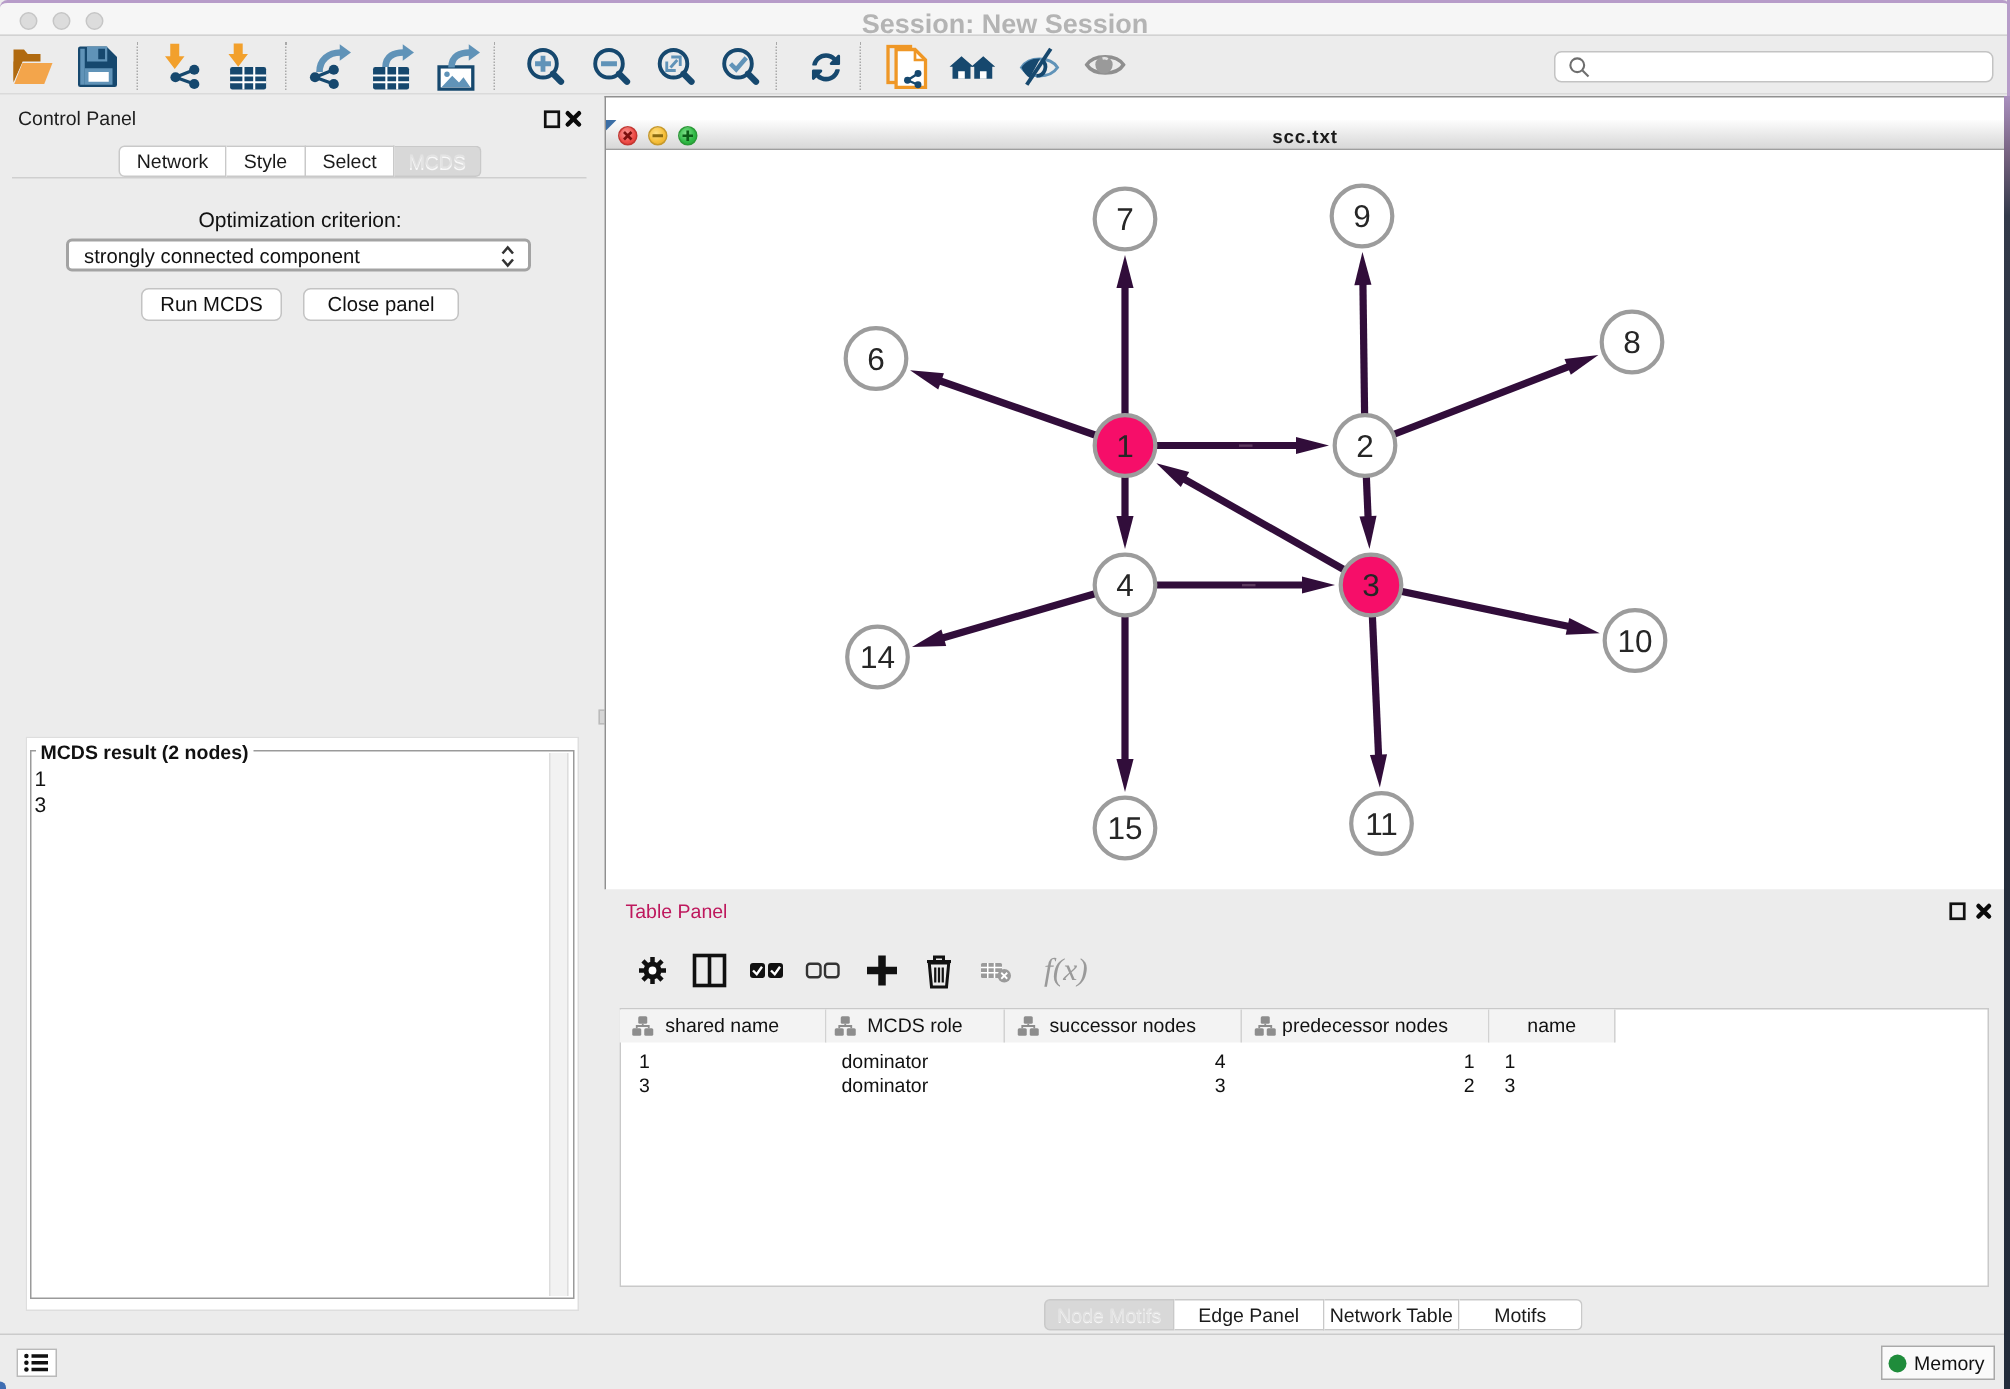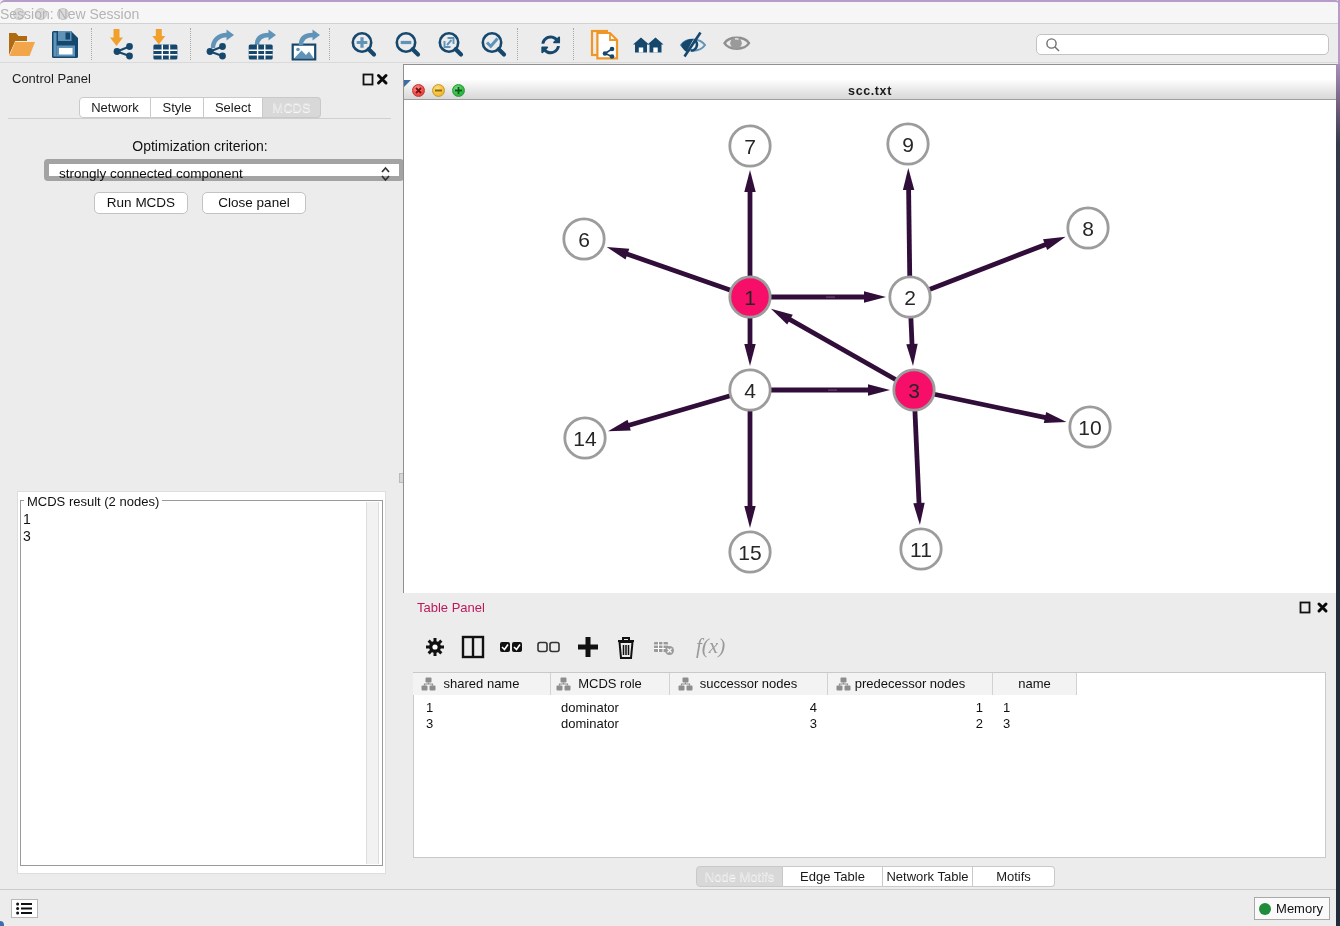--- a/index.html
+++ b/index.html
@@ -1,35 +1,35 @@
 <!DOCTYPE html>
 <html><head>
 <meta charset="utf-8">
 <style>
 * { margin:0; padding:0; box-sizing:border-box; }
 html,body { width:1340px; height:926px; overflow:hidden; font-family:"Liberation Sans", sans-serif; }
 body { position:relative; background:#ececec; transform:translateZ(0); will-change:transform; }
 .abs { position:absolute; }
 .titlebar { left:0; top:0; width:1340px; height:23px; background:#f6f6f6; border-top:2px solid #b79cc9; border-radius:5px 5px 0 0; }
 .tl { position:absolute; top:6px; width:12px; height:12px; border-radius:50%; background:#dcdcdc; border:1px solid #c6c6c6; }
-.apptitle { position:absolute; top:4px; left:0; width:100%; font-size:14px; color:#b4b4b4; }
+.apptitle { position:absolute; top:4px; left:0; width:100%; text-align:center; font-size:18px; color:#b4b4b4;font-weight:bold; }
 .toolbar { left:0; top:23px; width:1340px; height:40px; background:#ececec; border-bottom:1px solid #dadada; border-top:1px solid #d2d2d2; }
 .tsep { position:absolute; top:4px; height:32px; width:0; border-left:1px dotted #a9a9a9; }
 .searchbox { position:absolute; left:1036px; top:10px; width:293px; height:21px; background:#fff; border:1px solid #c3c3c3; border-radius:5px; }
 .ticon { position:absolute; top:5px; }
 
 .cp-title { left:12px; top:71px; font-size:13px; color:#1d1d1d; }
 .cp-content { left:8px; top:118px; width:383px; height:771px; background:#ececec; border-top:1px solid #cfcfcf; }
 .seg { position:absolute; display:flex; font-size:13px; white-space:nowrap; }
 .seg div { background:rgba(255,255,255,0.99); border:1px solid #c9c9c9; border-left:none; color:#1a1a1a; text-align:center; line-height:19px; height:21px; }
 .seg div:first-child { border-left:1px solid #c9c9c9; border-radius:4px 0 0 4px; }
 .seg div:last-child { border-radius:0 4px 4px 0; }
 .seg .on { background:rgba(216,216,216,0.99); color:#e3e3e3; text-shadow:0 1px 0 #f8f8f8; }
 .btn { position:absolute; background:rgba(255,255,255,0.99); border:1px solid #c3c3c3; border-radius:5px; font-size:13.5px; color:#111; text-align:center; }
-.fldlbl { position:absolute; font-size:13px; color:#111; background:rgba(255,255,255,0.99); padding:0 3px; }
+.fldlbl { position:absolute; font-size:13px; color:#111; background:rgba(255,255,255,0.99); padding:0 3px;font-weight:bold; }
 
 .netframe { left:403px; top:64px; width:934px; height:529px; border:1px solid #909090; border-bottom:none; background:#fff; }
 .nettitle { position:absolute; left:0; top:15px; width:100%; height:20px; background:linear-gradient(#fdfdfd,#e8e8e8 55%,#d8d8d8); border-bottom:1px solid #9e9e9e; }
 .lamp { position:absolute; top:3.5px; width:13px; height:13px; border-radius:50%; }
 
 .tp-head { left:403px; top:593px; width:937px; height:28px; background:#ececec; }
 .tbl { left:413px; top:672px; width:913px; height:186px; background:#fff; border:1px solid #c9c9c9; }
 .th { position:absolute; top:673px; height:22px; background:rgba(243,243,243,0.99); border-right:1px solid #d2d2d2; font-size:13px; color:#111; text-align:center; line-height:22px; }
 .td { position:absolute; font-size:13px; color:#111; height:16px; line-height:16px; }
 .statusbar { left:0; top:889px; width:1340px; height:37px; background:#ececec; border-top:1px solid #cbcbcb; }
@@ -164,21 +164,21 @@
     <path d="M16.5 2.5 L24 10 M24 2.5 L16.5 10" stroke="#0a0a0a" stroke-width="3" stroke-linecap="round"></path>
   </svg>
 <div class="abs cp-content"></div>
 <div class="seg" style="left:79px;top:97px">
   <div style="width:72px">Network</div>
     <div style="width:53px">Style</div>
     <div style="width:59px">Select</div>
     <div class="on" style="width:58px">MCDS</div>
 </div>
 <div class="abs" style="left:0;top:138px;width:400px;text-align:center;font-size:14px;color:#111">Optimization criterion:</div>
-<div class="abs" style="left:44px;top:159px;width:360px;height:22px;background:rgba(255,255,255,0.99);border:5px solid #a3a3a3;border-radius:4px;font-size:13.5px;color:#111;line-height:20px;padding-left:10px">strongly connected component
+<div class="abs" style="left:44px;top:159px;width:310px;height:22px;background:rgba(255,255,255,0.99);border:2px solid #a3a3a3;border-radius:4px;font-size:13.5px;color:#111;line-height:20px;padding-left:10px">strongly connected component
   <svg width="11" height="16" style="position:absolute;right:8px;top:2px" viewBox="0 0 11 16">
       <path d="M2 6 L5.5 2 L9 6" fill="none" stroke="#333" stroke-width="1.7"></path>
       <path d="M2 10 L5.5 14 L9 10" fill="none" stroke="#333" stroke-width="1.7"></path>
     </svg>
 </div>
 <div class="btn" style="left:94px;top:192px;width:94px;height:22px;line-height:20px">Run MCDS</div>
 <div class="btn" style="left:202px;top:192px;width:104px;height:22px;line-height:20px">Close panel</div>
 
 <div class="abs" style="left:17px;top:491px;width:369px;height:383px;background:#fff;border:1px solid #dedede"></div>
 <div class="abs" style="left:20px;top:500px;width:363px;height:366px;border:1px solid #9a9a9a"></div>
@@ -369,21 +369,21 @@
 <div class="td" style="left:740px;top:700px;width:77px;text-align:right">4</div>
 <div class="td" style="left:905px;top:700px;width:78px;text-align:right">1</div>
 <div class="td" style="left:1003px;top:700px">1</div>
 <div class="td" style="left:426px;top:716px">3</div>
 <div class="td" style="left:561px;top:716px">dominator</div>
 <div class="td" style="left:740px;top:716px;width:77px;text-align:right">3</div>
 <div class="td" style="left:905px;top:716px;width:78px;text-align:right">2</div>
 <div class="td" style="left:1003px;top:716px">3</div>
 <div class="seg" style="left:696px;top:866px">
   <div class="on" style="width:87px">Node Motifs</div>
-    <div style="width:100px">Edge Table</div>
+    <div style="width:100px">Edge Panel</div>
     <div style="width:90px">Network Table</div>
     <div style="width:82px">Motifs</div>
 </div>
 
 <div class="abs statusbar"></div>
 <div class="abs" style="left:11px;top:899px;width:27px;height:19px;background:#fff;border:1px solid #b9b9b9">
   <svg width="17" height="13" viewBox="0 0 17 13" style="position:absolute;left:4px;top:2px">
       <circle cx="1.6" cy="2" r="1.5" fill="#111"></circle>
       <circle cx="1.6" cy="6.5" r="1.5" fill="#111"></circle>
       <circle cx="1.6" cy="11" r="1.5" fill="#111"></circle>

